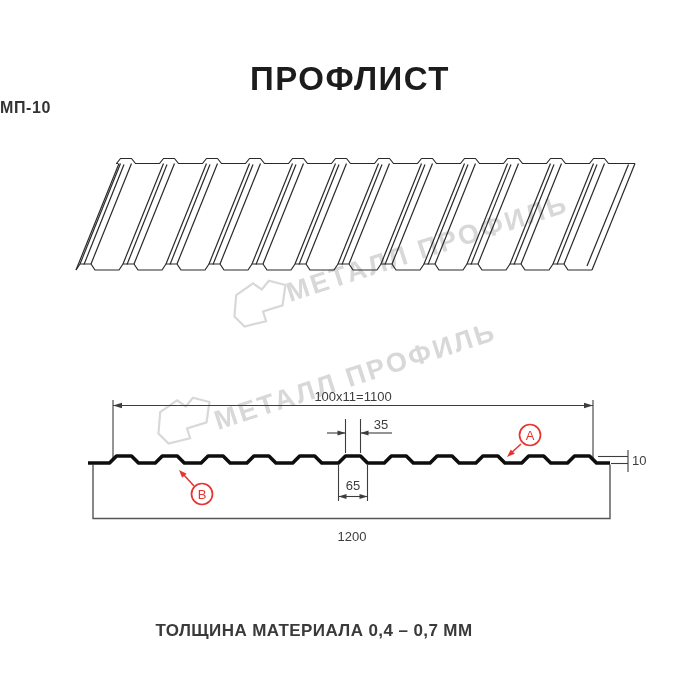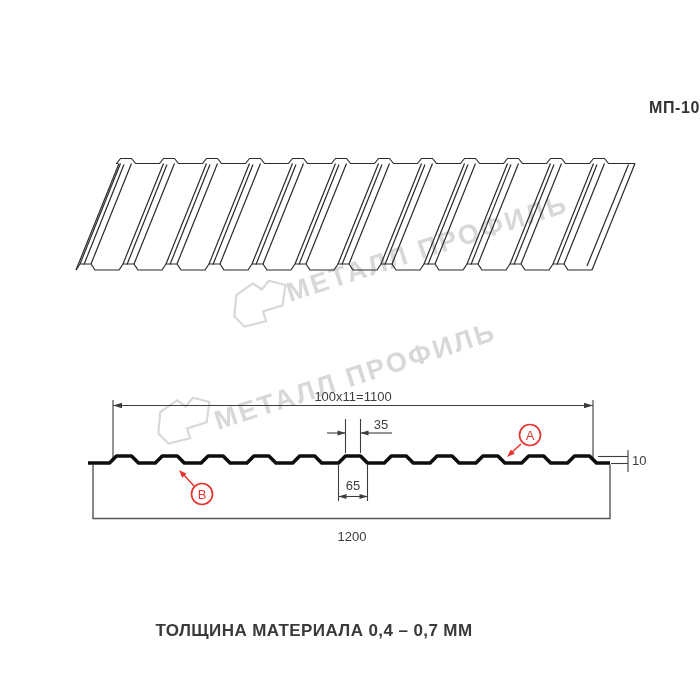--- a/index.html
+++ b/index.html
@@ -5,38 +5,39 @@
   html,body{margin:0;padding:0;background:#ffffff;}
   .page{
     position:relative;width:700px;height:700px;background:#ffffff;overflow:hidden;
     font-family:"Liberation Sans","DejaVu Sans",sans-serif;
   }
   .title{
     position:absolute;left:0;top:60px;width:700px;text-align:center;
     font-size:33px;font-weight:800;letter-spacing:1.5px;color:#1c1c1c;
   }
   .subtitle{
-    position:absolute;left:0;top:99px;width:700px;text-align:right;
+    position:absolute;left:0;top:99px;width:700px;text-align:left;
     font-size:16px;font-weight:600;letter-spacing:0.6px;color:#333333;
   }
   .footer{
     position:absolute;left:0;top:621px;width:628px;text-align:center;
     font-size:17px;font-weight:600;letter-spacing:0.4px;color:#3a3a3a;
   }
   svg{position:absolute;left:0;top:0;}
   text{font-family:"Liberation Sans","DejaVu Sans",sans-serif;}
   .dimtxt{font-size:13px;font-weight:500;fill:#3d3d3d;}
   .wmtxt{font-size:27px;font-weight:700;letter-spacing:2.5px;fill:#d8d8d8;}
   .redtxt{font-size:13px;font-weight:400;fill:#e63430;}
 </style>
 </head>
 <body>
 
 <div class="page">
 
+  <div class="title">ПРОФЛИСТ</div>
   <div class="subtitle">МП-10</div>
 
   <svg width="700" height="700" viewBox="0 0 700 700">
 
     <g>
       <path d="M3,33 L7,12 L25,2 L33,9 L41,1 L57,7 L52,27 L32,31 L34,41 L12,44 Z" transform="translate(228,284) rotate(-6)" fill="none" stroke="#d8d8d8" stroke-width="2.2"></path>
       <text class="wmtxt" x="290" y="302" transform="rotate(-18,290,302)">МЕТАЛЛ ПРОФИЛЬ</text>
     </g>
 
     <g>

